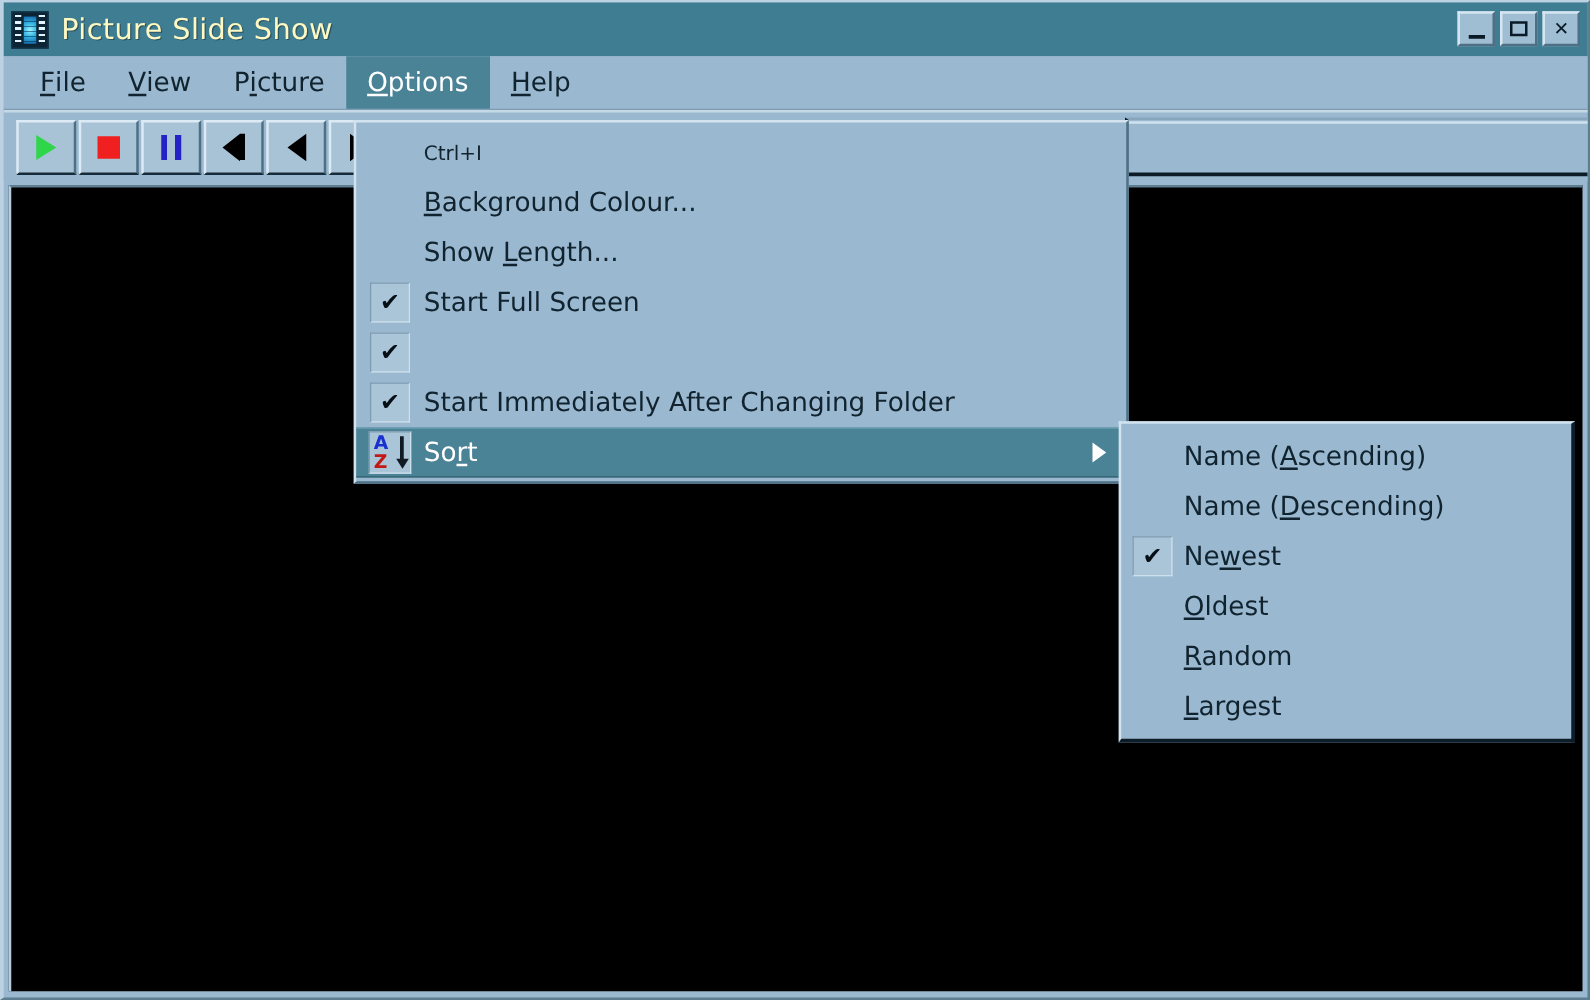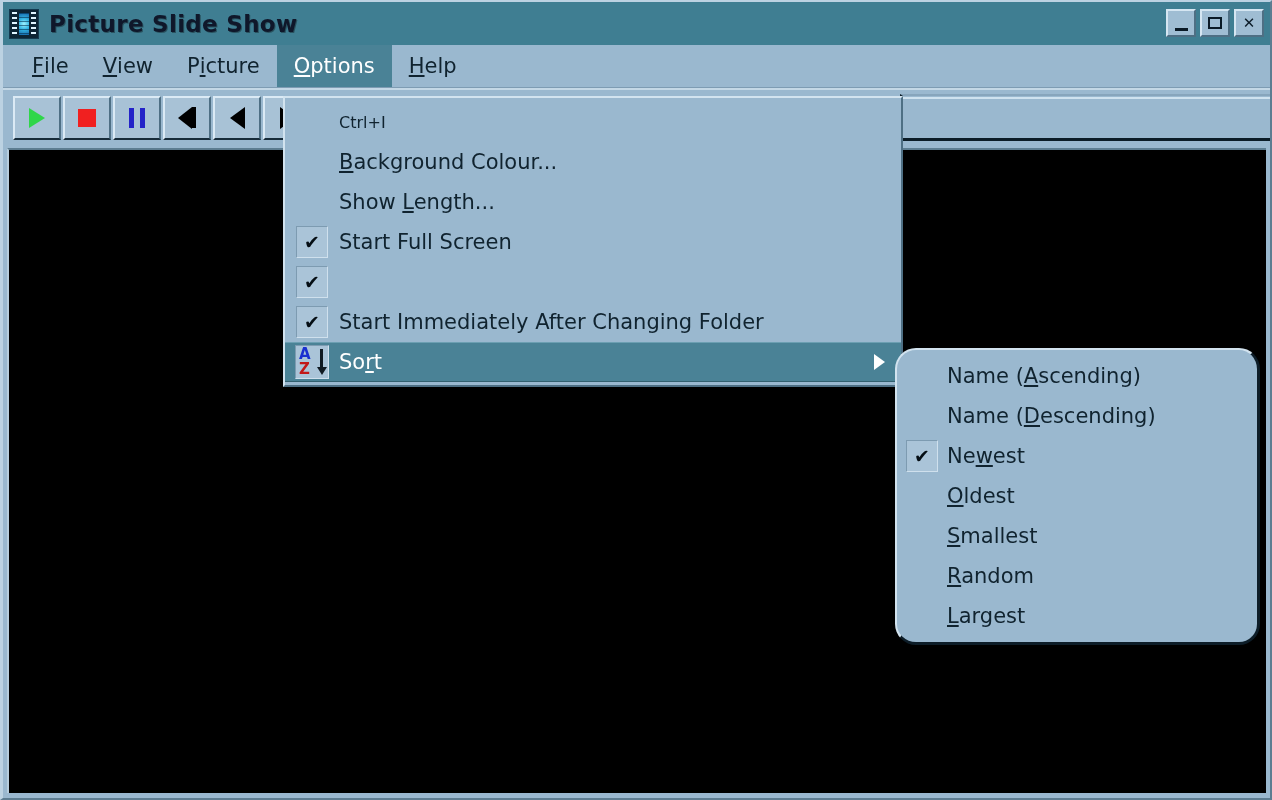--- a/index.html
+++ b/index.html
@@ -42,21 +42,21 @@
   #title-icon .frm {
     position:absolute; left:9px; right:9px; top:3px; bottom:3px;
     background:
       radial-gradient(circle at 50% 50%, #9ef2ff 0%, #34b6e4 45%, #1464a8 100%);
   }
   #title-icon .frm:after{
     content:''; position:absolute; inset:0;
     background:repeating-linear-gradient(to bottom, rgba(0,40,70,.55) 0 1px, transparent 1px 4px);
   }
   #title-text {
-    color:#0f172a; font-size:23px; font-weight:bold;
+    color:#fef9c3; font-size:23px; font-weight:normal;
     letter-spacing:0.3px; white-space:nowrap;
     text-shadow:1px 1px 0 rgba(0,0,0,.35);
   }
   #win-controls {
     position:absolute; right:6px; top:7px; display:flex; gap:4px;
   }
   .wbtn {
     width:30px; height:28px; background:#9fbdd3;
     border-top:2px solid #d5e6f2; border-left:2px solid #d5e6f2;
     border-right:2px solid #4e6f84; border-bottom:2px solid #4e6f84;
@@ -169,27 +169,26 @@
                 border-left:5px solid transparent;border-right:5px solid transparent;
                 border-top:8px solid #101a22; }
   .submenu-arrow {
     position:absolute; right:16px; top:50%; transform:translateY(-50%);
     width:0;height:0;border-left:11px solid #ffffff;
     border-top:8px solid transparent;border-bottom:8px solid transparent;
   }
 
   
   #sort-submenu {
-    position:absolute; left:892px; top:346px; width:365px;
+    position:absolute; left:892px; top:335px; width:365px;
     background:#9ab8cf;
     border-top:2px solid #d2e3ef; border-left:2px solid #d2e3ef;
     border-right:3px solid #0d1d28; border-bottom:3px solid #0d1d28;
     padding:6px 0 6px 0;
     z-index:50;
-    border-radius:21px;
   }
   #sort-submenu .mi-gutter { width:50px; }
 </style>
 </head>
 <body>
 
 <div id="window">
 
   <div id="titlebar">
     <div id="title-icon">
@@ -324,24 +323,20 @@
         <span class="chkbox">✔</span>
       </span>
       <span class="mi-label">Ne<span class="u">w</span>est</span>
     </div>
 
     <div class="mi">
       <span class="mi-gutter"></span>
       <span class="mi-label"><span class="u">O</span>ldest</span>
     </div>
 
-    <div class="mi">
-      <span class="mi-gutter"></span>
-      <span class="mi-label"><span class="u">S</span>mallest</span>
-    </div>
 
     <div class="mi">
       <span class="mi-gutter"></span>
       <span class="mi-label"><span class="u">R</span>andom</span>
     </div>
 
     <div class="mi">
       <span class="mi-gutter"></span>
       <span class="mi-label"><span class="u">L</span>argest</span>
     </div>

